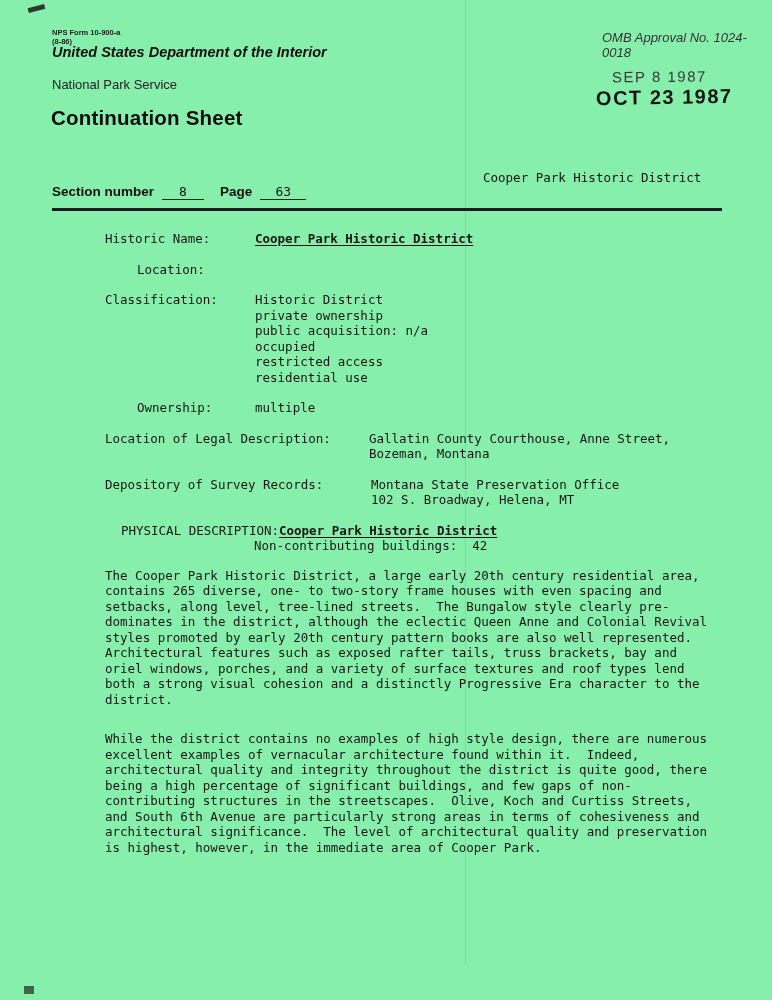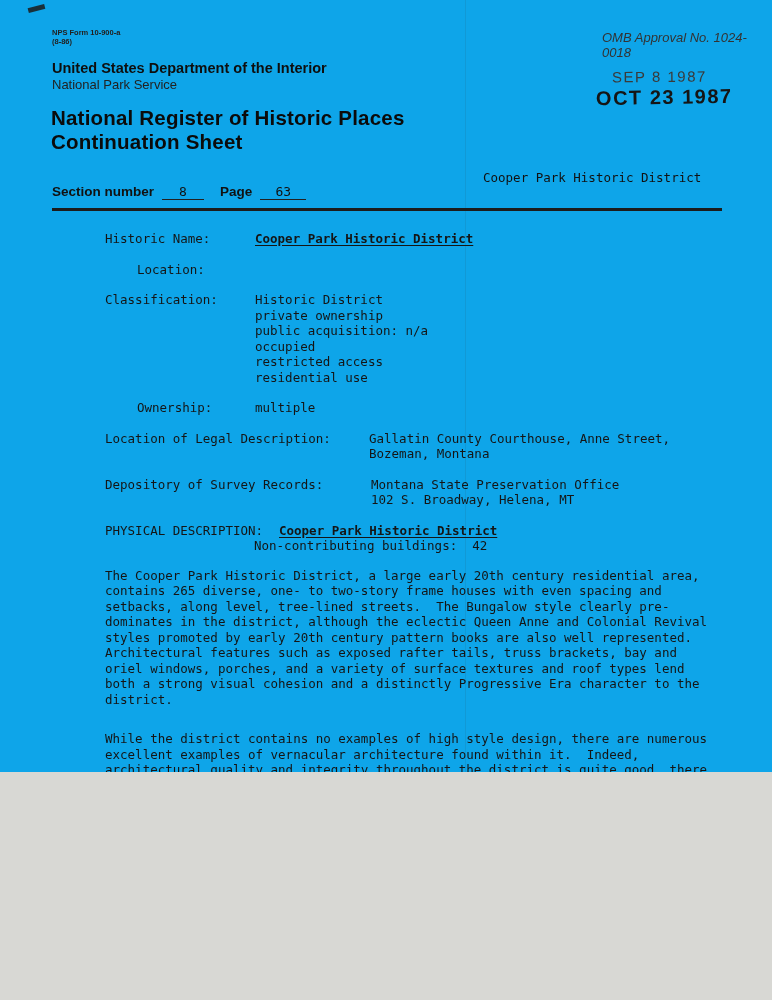--- a/index.html
+++ b/index.html
@@ -1,29 +1,29 @@
 <!DOCTYPE html>
 <html><head>
 <meta charset="utf-8">
 <style>
   * { margin:0; padding:0; box-sizing:border-box; }
   html,body { background:#d8d8d4; }
   .page {
-    position:relative; width:772px; height:772px;
-    background:#0ea5e9; overflow:hidden;
+    position:relative; width:772px; height:1000px;
+    background:#86efac; overflow:hidden;
     font-family:"Liberation Sans", sans-serif; color:#171717;
   }
   .fold { position:absolute; left:465px; top:0; width:1px; height:965px; background:rgba(50,50,50,0.10); }
   .artifact-topleft { position:absolute; left:28px; top:6px; width:17px; height:5px; background:#1b1b1b; transform:rotate(-14deg); opacity:.85; }
   .artifact-bottomleft { position:absolute; left:24px; top:986px; width:10px; height:8px; background:#2a2a2a; opacity:.7; }
 
   .form-no { position:absolute; left:52px; top:28px; font-size:7.5px; font-weight:bold; line-height:9px; color:#222; }
   .omb { position:absolute; left:602px; top:30px; font-size:13px; font-style:italic; color:#333; }
 
-  .dept { position:absolute; left:52px; top:60px; font-size:14.5px; font-weight:bold; color:#0e0e0e; }
+  .dept { position:absolute; left:52px; top:44px; font-size:14.5px; font-weight:bold; color:#0e0e0e;font-style:italic; }
   .agency { position:absolute; left:52px; top:77px; font-size:13px; color:#222;text-align:center; }
 
   .stamp1 { position:absolute; left:612px; top:68px; font-size:15px; letter-spacing:1.5px; color:#3a3a3a; transform:rotate(-0.5deg); }
   .stamp2 { position:absolute; left:596px; top:86px; font-size:20px; font-weight:bold; letter-spacing:1.5px; color:#151515; transform:rotate(-1deg); }
 
   .title { position:absolute; left:51px; top:106px; font-size:20.5px; font-weight:bold; line-height:24px; letter-spacing:0.2px; color:#0b0b0b; }
 
   .district-header { position:absolute; left:483px; top:170px; font-family:"DejaVu Sans Mono", monospace; font-size:12.5px; color:#111; }
 
   .section-line { position:absolute; left:52px; top:184px; font-size:13.5px; font-weight:bold; color:#111; }
@@ -39,21 +39,21 @@
   .rule { position:absolute; left:52px; top:208px; width:670px; height:2.5px; background:#1c1c1c; }
 
   .docbody {
     position:absolute; left:86px; top:231px; width:644px;
     font-family:"DejaVu Sans Mono", monospace; font-size:12.5px; line-height:15.5px; color:#151515;margin-left:19px;
   }
   .frow { display:flex; margin-bottom:15px; }
   .flabel { flex:0 0 auto; }
   .fvalue { white-space:pre-wrap; }
   .w150 { width:150px; }
-  .w174 { width:174px; }
+  .w174 { width:174px;text-align:right; }
   .w264 { width:264px; }
   .w266 { width:266px; }
   .w302 { width:302px; }
   .ind32 { padding-left:32px; }
   .bold-underline { font-weight:bold; text-decoration:underline; text-underline-offset:2px; }
 
   .phys-block { margin-bottom:14px; }
   .phys-block .frow { margin-bottom:0; }
   .phys-line2 { margin-left:174px; white-space:pre; }
   .phys-line3 { margin-left:149px; white-space:pre; }
@@ -74,21 +74,20 @@
   </div>
   <div class="omb">OMB Approval No. 1024-0018</div>
 
   <div class="dept">United States Department of the Interior</div>
   <div class="agency">National Park Service</div>
 
   <div class="stamp1">SEP  8 1987</div>
   <div class="stamp2">OCT 23 1987</div>
 
   <div class="title">
-    <div>National Register of Historic Places</div>
     <div>Continuation Sheet</div>
   </div>
 
   <div class="district-header">Cooper Park Historic District</div>
 
   <div class="section-line">
     <span>Section number</span><span class="blank sec">8</span><span class="page-label">Page</span><span class="blank pg">63</span>
   </div>
 
   <div class="rule"></div>

